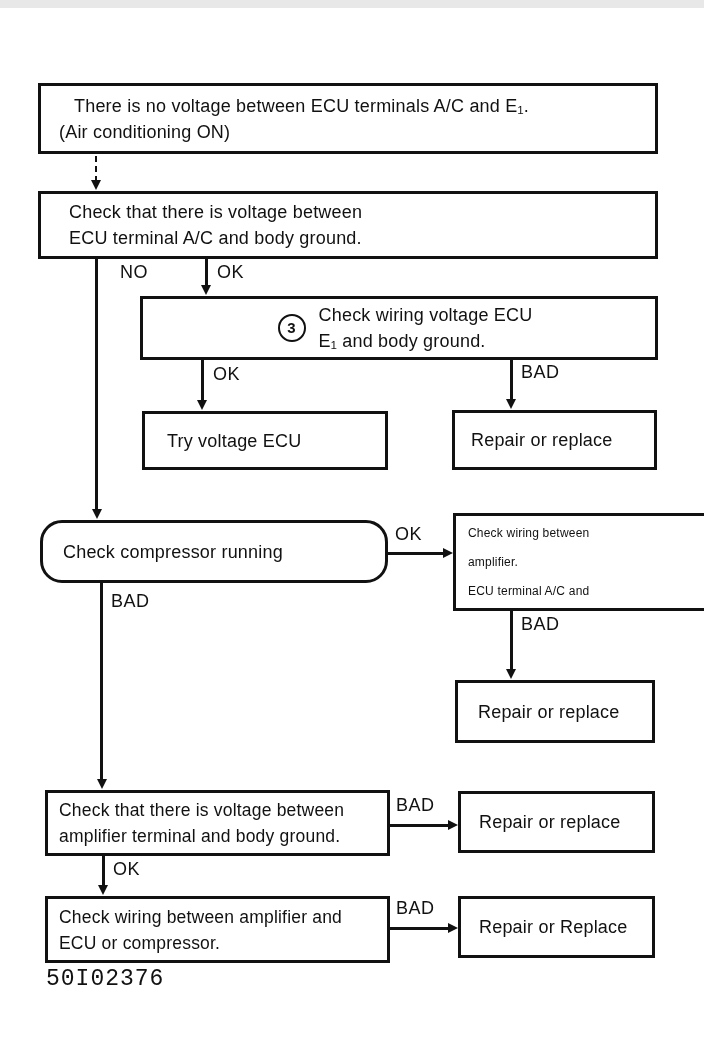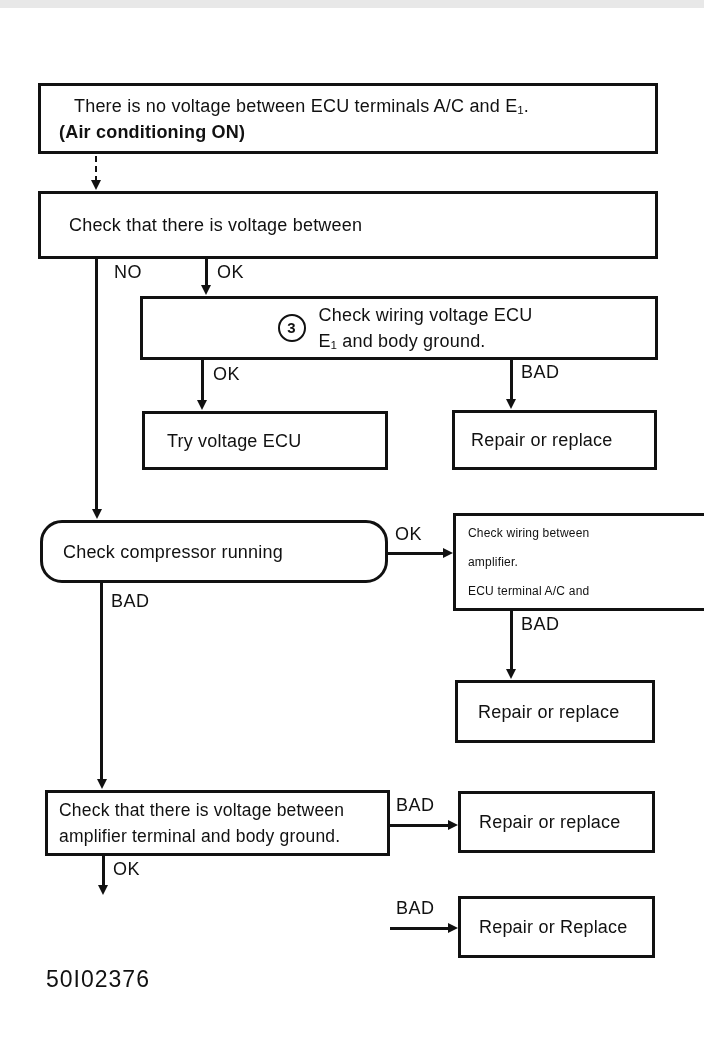--- a/index.html
+++ b/index.html
@@ -19,21 +19,21 @@
     background: #ffffff;
     box-sizing: border-box;
     display: flex;
     flex-direction: column;
     justify-content: center;
     font-size: 18px;
     line-height: 26px;
     letter-spacing: 0.2px;
   }
   .bl { display: block; white-space: nowrap; }
-  .bold { font-weight: bold; }
+  .bold { font-weight: normal; }
   .indent1 { padding-left: 15px; }
 
   .step-badge {
     width: 24px; height: 24px;
     border: 2px solid #111111;
     border-radius: 50%;
     display: flex; align-items: center; justify-content: center;
     font-size: 15px; font-weight: bold;
     flex-shrink: 0;
   }
@@ -61,21 +61,21 @@
            border-top:10px solid #111111; }
   .arr-r { position:absolute; width:0; height:0;
            border-top:5px solid transparent; border-bottom:5px solid transparent;
            border-left:10px solid #111111; }
   .elabel { position:absolute; font-size:18px; letter-spacing:0.5px; white-space:nowrap; }
 
   #c-dash { left:95px;  top:148px; height:26px; }
   #a-dash { left:91px;  top:172px; }
   #c-no   { left:95px;  top:251px; height:252px; width:3px; }
   #a-no   { left:91.5px;top:501px; }
-  #l-no   { left:114px; top:254px; }
+  #l-no   { left:120px; top:254px; }
   #c-ok1  { left:205px; top:251px; height:29px; }
   #a-ok1  { left:201px; top:277px; }
   #l-ok1  { left:217px; top:254px; }
   #c-ok2  { left:201px; top:352px; height:43px; }
   #a-ok2  { left:197px; top:392px; }
   #l-ok2  { left:213px; top:356px; }
   #c-bad1 { left:510px; top:352px; height:42px; }
   #a-bad1 { left:506px; top:391px; }
   #l-bad1 { left:521px; top:354px; }
   #c-ok3  { left:388px; top:544px; width:57px; }
@@ -92,39 +92,40 @@
   #l-bad4 { left:396px; top:787px; }
   #c-ok4  { left:102px; top:848px; height:33px; }
   #a-ok4  { left:98px;  top:877px; }
   #l-ok4  { left:113px; top:851px; }
   #c-bad5 { left:390px; top:919px; width:60px; }
   #a-bad5 { left:448px; top:915px; }
   #l-bad5 { left:396px; top:890px; }
 
   .fig-code {
     position:absolute; left:46px; top:958px;
-    font-family:Liberation Sans, sans-serif;
+    font-family:Liberation Mono, monospace;
     font-size:23px; letter-spacing:1px;
   }
 </style>
 </head>
 <body>
 
 <div class="page">
 
   <div class="fbox" id="box-start">
     <span class="bl indent1">There is no voltage between ECU terminals A/C and E₁.</span>
     <span class="bl bold">(Air conditioning ON)</span>
   </div>
 
   <div class="vdash" id="c-dash"></div>
   <div class="arr-d" id="a-dash"></div>
 
   <div class="fbox" id="box-check-voltage-ecu">
     <span class="bl">Check that there is voltage between</span>
+    <span class="bl">ECU terminal A/C and body ground.</span>
   </div>
 
   <span class="elabel" id="l-no">NO</span>
   <div class="vline" id="c-no"></div>
   <div class="arr-d" id="a-no"></div>
 
   <span class="elabel" id="l-ok1">OK</span>
   <div class="vline" id="c-ok1"></div>
   <div class="arr-d" id="a-ok1"></div>
 
@@ -188,20 +189,24 @@
   <div class="arr-r" id="a-bad4"></div>
 
   <div class="fbox" id="box-repair-3">
     <span class="bl">Repair or replace</span>
   </div>
 
   <span class="elabel" id="l-ok4">OK</span>
   <div class="vline" id="c-ok4"></div>
   <div class="arr-d" id="a-ok4"></div>
 
+  <div class="fbox" id="box-check-wiring-final">
+    <span class="bl">Check wiring between amplifier and</span>
+    <span class="bl">ECU or compressor.</span>
+  </div>
 
   <span class="elabel" id="l-bad5">BAD</span>
   <div class="hline" id="c-bad5"></div>
   <div class="arr-r" id="a-bad5"></div>
 
   <div class="fbox" id="box-repair-4">
     <span class="bl">Repair or Replace</span>
   </div>
 
   <div class="fig-code">50I02376</div>

